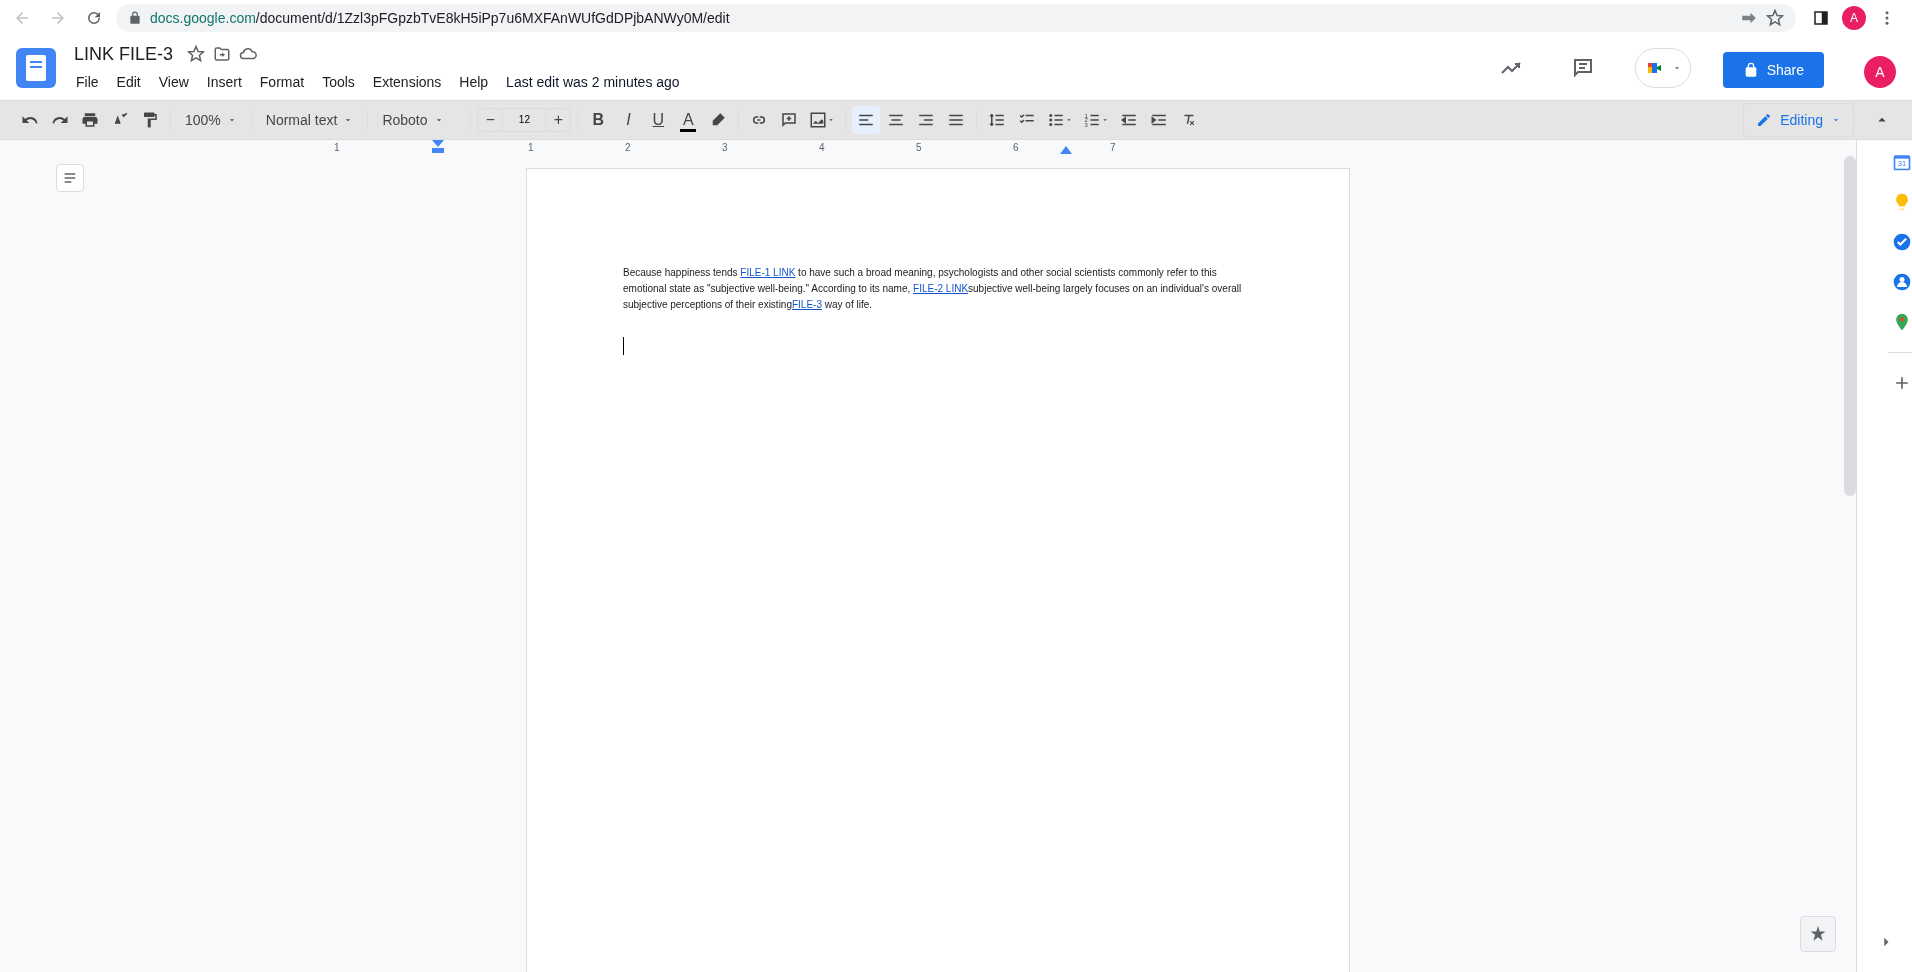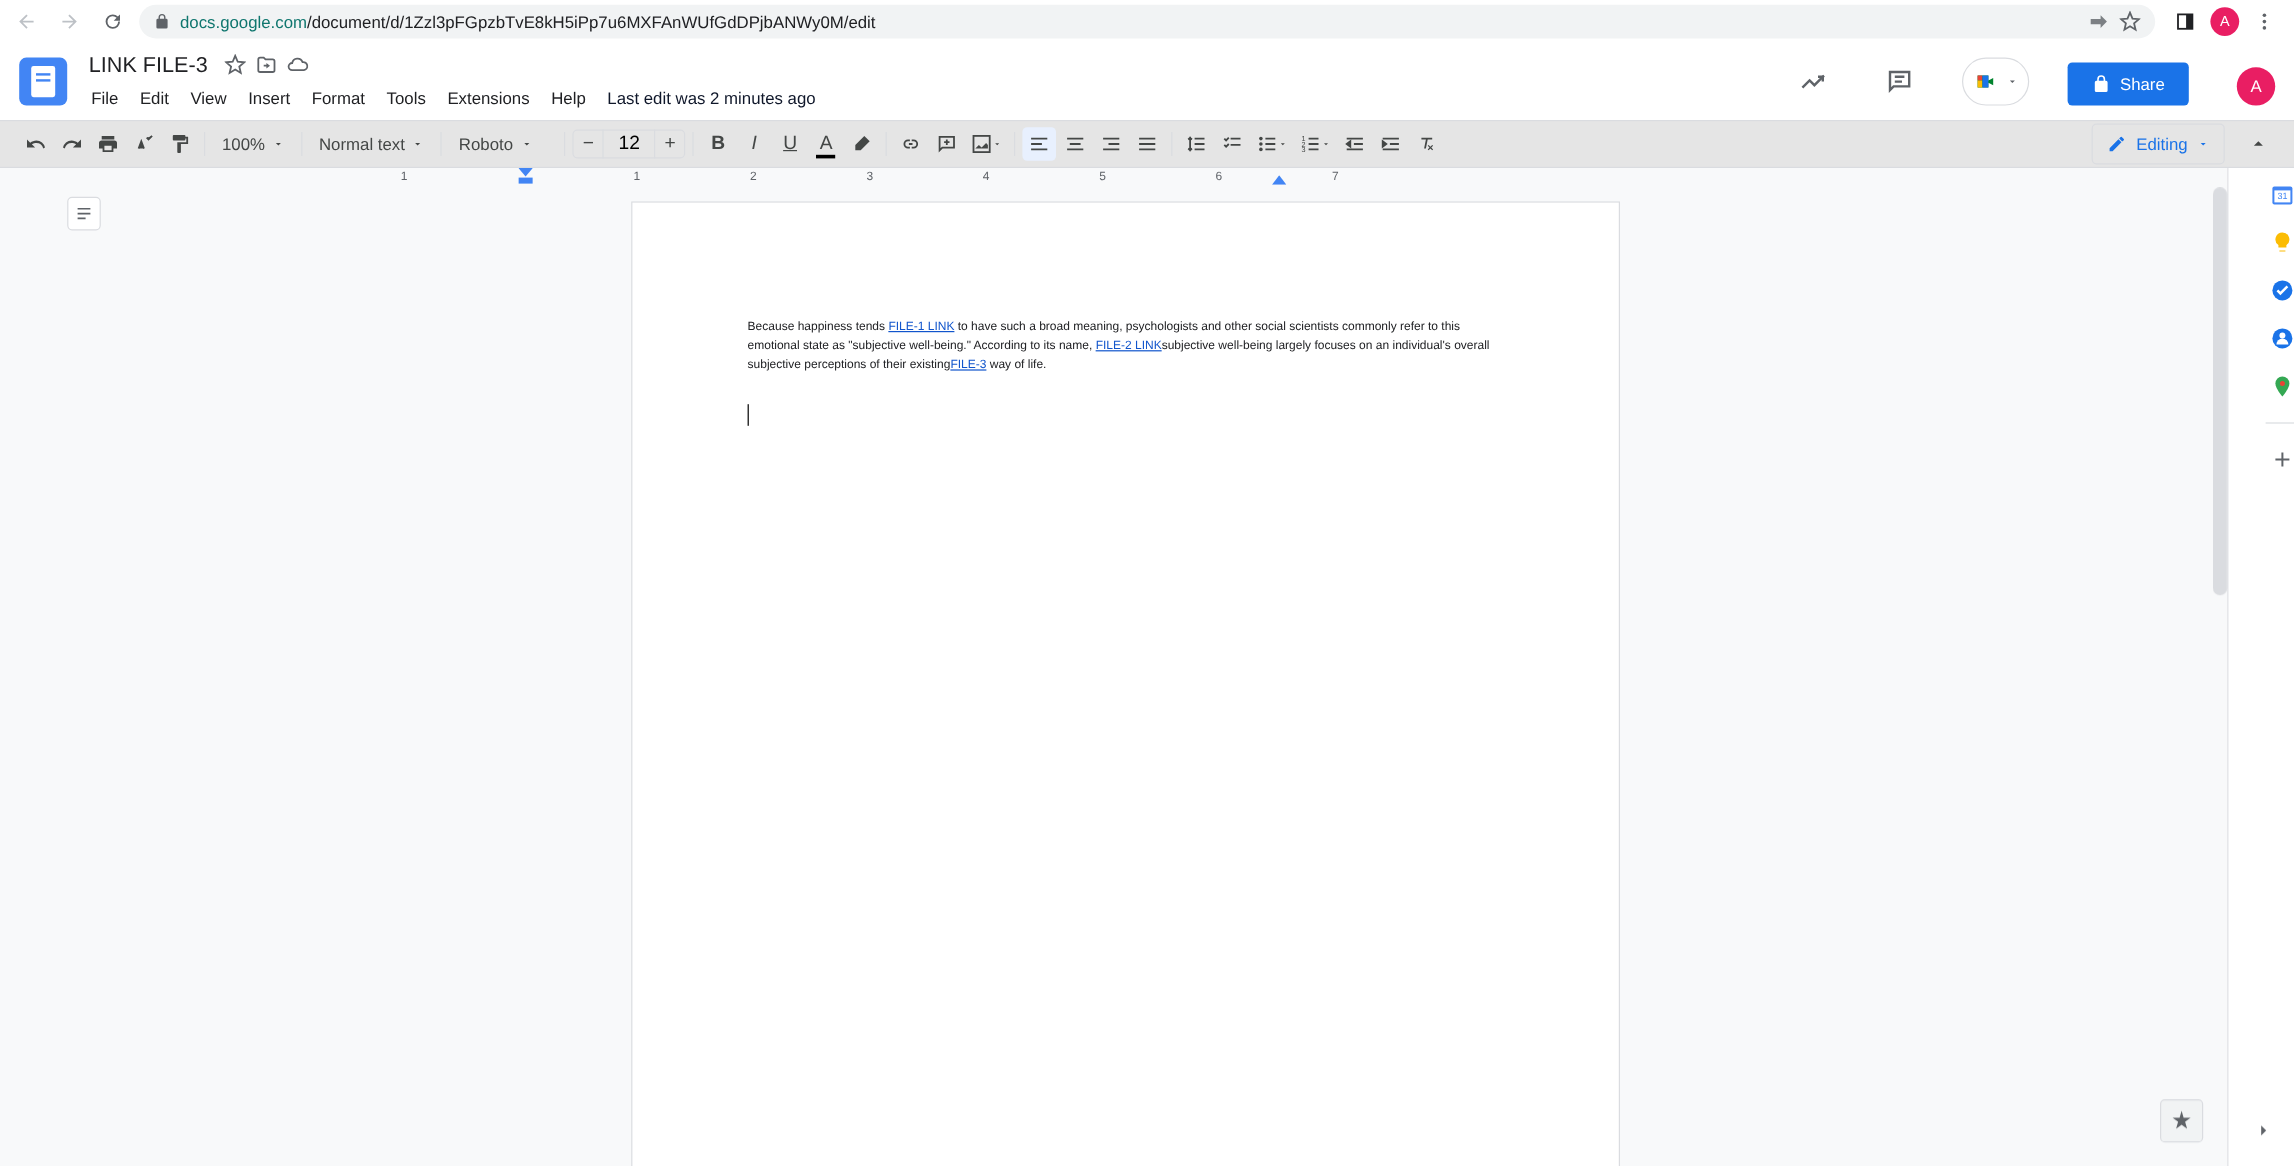--- a/index.html
+++ b/index.html
@@ -35,21 +35,21 @@
 .share-btn { height: 36px; padding: 0 20px; background: #1a73e8; color: #fff; border-radius: 4px; display: flex; align-items: center; gap: 8px; font-size: 14px; font-weight: 500; cursor: pointer; }
 .avatar-large { width: 32px; height: 32px; border-radius: 50%; background: #e91e63; color: #fff; display: flex; align-items: center; justify-content: center; font-size: 14px; margin-left: 8px; }
 
 
 .toolbar { height: 40px; border-top: 1px solid #dadce0; border-bottom: 1px solid #dadce0; display: flex; align-items: center; padding: 0 16px; gap: 2px; background: #e5e5e5; }
 .tool-btn { min-width: 28px; height: 28px; display: flex; align-items: center; justify-content: center; color: #444746; cursor: pointer; border-radius: 4px; padding: 0 4px; }
 .tool-sep { width: 1px; height: 20px; background: #dadce0; margin: 0 4px; }
 .tool-select { height: 28px; display: flex; align-items: center; padding: 0 8px; gap: 6px; font-size: 14px; color: #444746; cursor: pointer; border-radius: 4px; }
 .font-size-group { display: flex; align-items: center; border: 1px solid #dadce0; border-radius: 4px; height: 24px; }
 .font-size-btn { width: 24px; height: 24px; display: flex; align-items: center; justify-content: center; cursor: pointer; color: #444746; }
-.font-size-val { width: 44px; text-align: center; font-size: 16px; border-left: 1px solid #dadce0; border-right: 1px solid #dadce0; height: 24px; line-height: 24px; }
+.font-size-val { width: 44px; text-align: center; font-size: 10px; border-left: 1px solid #dadce0; border-right: 1px solid #dadce0; height: 24px; line-height: 24px; }
 .mode-btn { display: flex; align-items: center; gap: 8px; padding: 16px 12px; height: 28px; border: 1px solid #dadce0; border-radius: 4px; color: #1a73e8; font-size: 14px; cursor: pointer; margin-left: auto; }
 .collapse-btn { margin-left: 12px; }
 .text-color-btn { position: relative; }
 .text-color-btn::after { content: ''; position: absolute; bottom: 2px; left: 6px; right: 6px; height: 3px; background: #000; }
 
 
 .main-area { display: flex; height: calc(972px - 36px - 64px - 40px); }
 .left-margin { width: 20px; background: #f8f9fa; position: relative; }
 .doc-container { flex: 1; background: #f8f9fa; position: relative; overflow: hidden; }
 .ruler { height: 16px; background: #f8f9fa; position: relative; font-size: 10px; color: #5f6368; }

